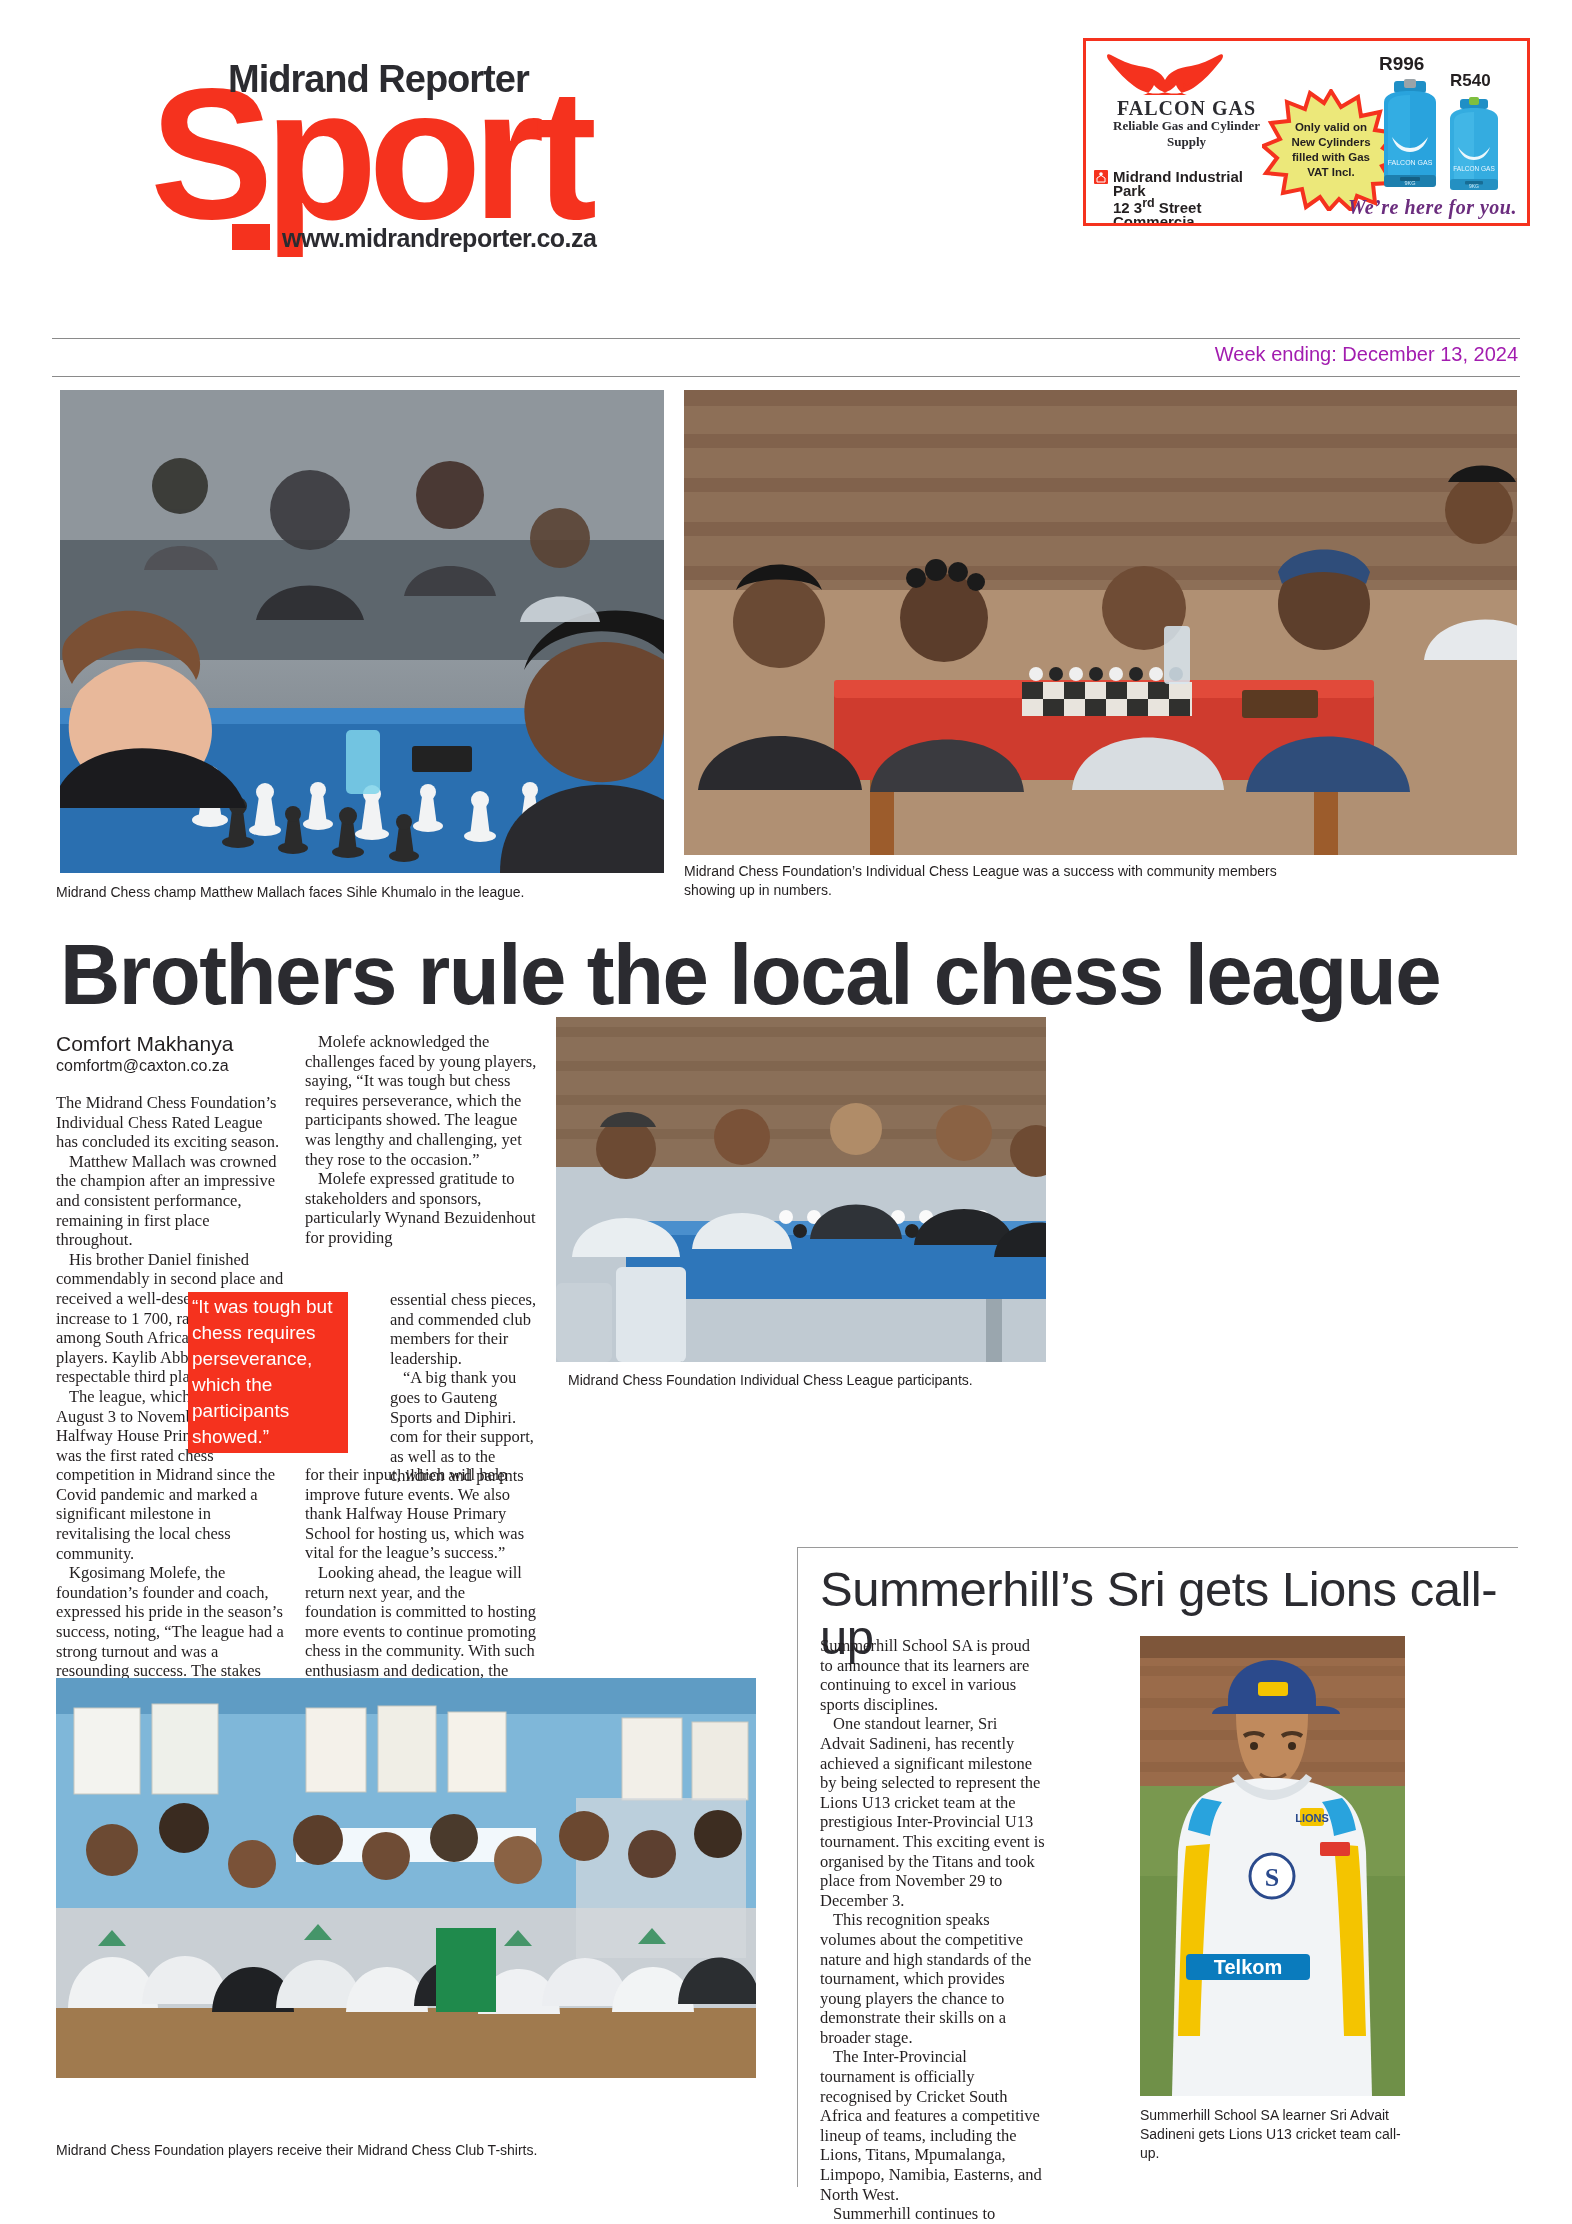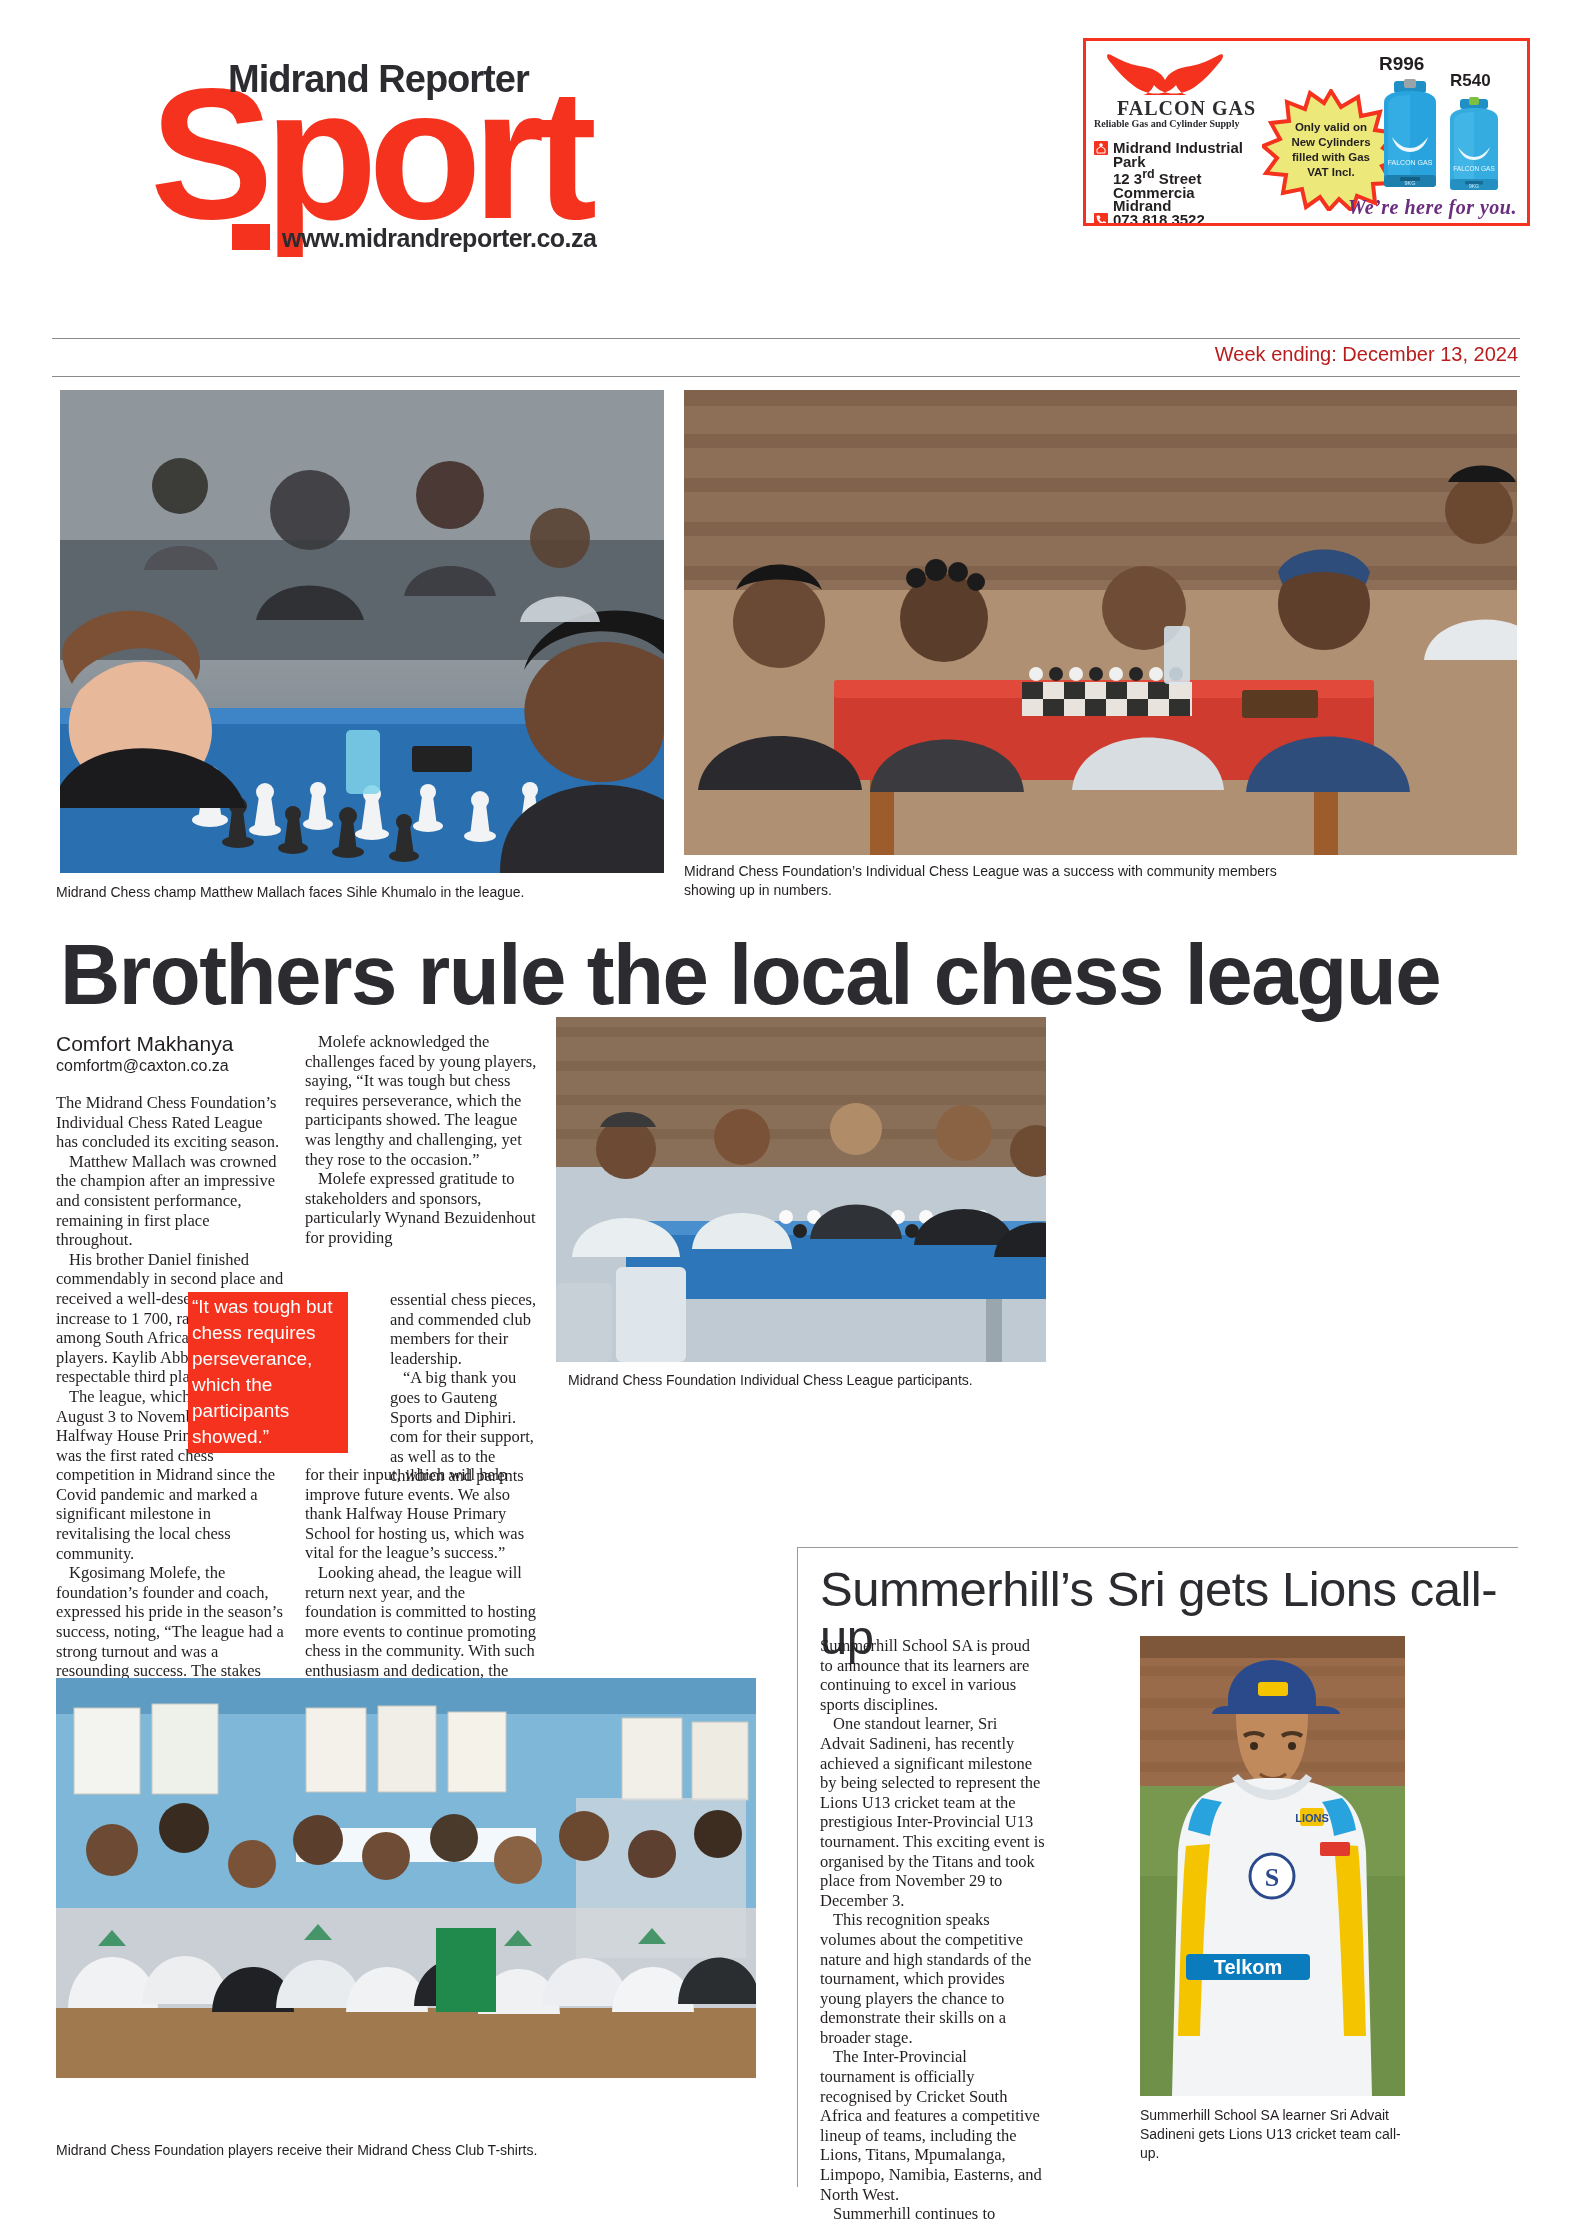--- a/index.html
+++ b/index.html
@@ -44,21 +44,21 @@
   }
   .ad-left { position: absolute; left: 8px; top: 4px; width: 185px; }
   .falcon-bird { display:block; margin: 0 auto 1px auto; }
   .falcon-name {
     font-family: "Liberation Serif", serif; font-weight: bold;
     font-size: 20px; letter-spacing: 1px; text-align: center; color: #2b2b30;
     line-height: 20px;
   }
   .falcon-tag {
     font-family: "Liberation Serif", serif; font-weight: bold;
-    font-size: 10px; color: #2b2b30; margin-bottom: 12px;
+    font-size: 13px; text-align: center; color: #2b2b30; margin-bottom: 20px;
   }
   .ad-line { display: flex; align-items: flex-start; font-size: 15px; font-weight: bold; line-height: 13.5px; }
   .ad-ico {
     width: 14px; height: 14px; background: #f5321e; margin-right: 5px;
     flex: 0 0 14px; position: relative; border-radius: 1px;
   }
   .ad-ico svg { position:absolute; left:1px; top:1px; }
   .ad-ico-sp { width: 14px; margin-right: 5px; flex: 0 0 14px; }
 
   .burst {
@@ -76,21 +76,21 @@
     position: absolute; right: 10px; bottom: 4px;
     font-family: "Liberation Serif", serif; font-style: italic; font-weight: bold;
     font-size: 20px; color: #6b2d7e; letter-spacing: 0.5px;
   }
 
   
   .rule-top { position: absolute; left: 52px; top: 338px; width: 1468px; height: 1px; background: #8a8a8a; }
   .rule-bot { position: absolute; left: 52px; top: 376px; width: 1468px; height: 1px; background: #8a8a8a; }
   .dateline {
     position: absolute; right: 54px; top: 343px;
-    font-size: 20px; color: #b91c1c; font-family: "Liberation Sans", sans-serif;
+    font-size: 20px; color: #a21caf; font-family: "Liberation Sans", sans-serif;
   }
 
   
   .photo { overflow: hidden; position: relative; background: #cfd4d8; }
   .ph-main { position: absolute; left: 60px; top: 390px; width: 604px; height: 483px; }
   .ph-right { position: absolute; left: 684px; top: 390px; width: 833px; height: 465px; }
   .cap {
     position: absolute; font-size: 14px; line-height: 19px; color: #231f20;
     font-family: Liberation Sans, sans-serif;
   }

